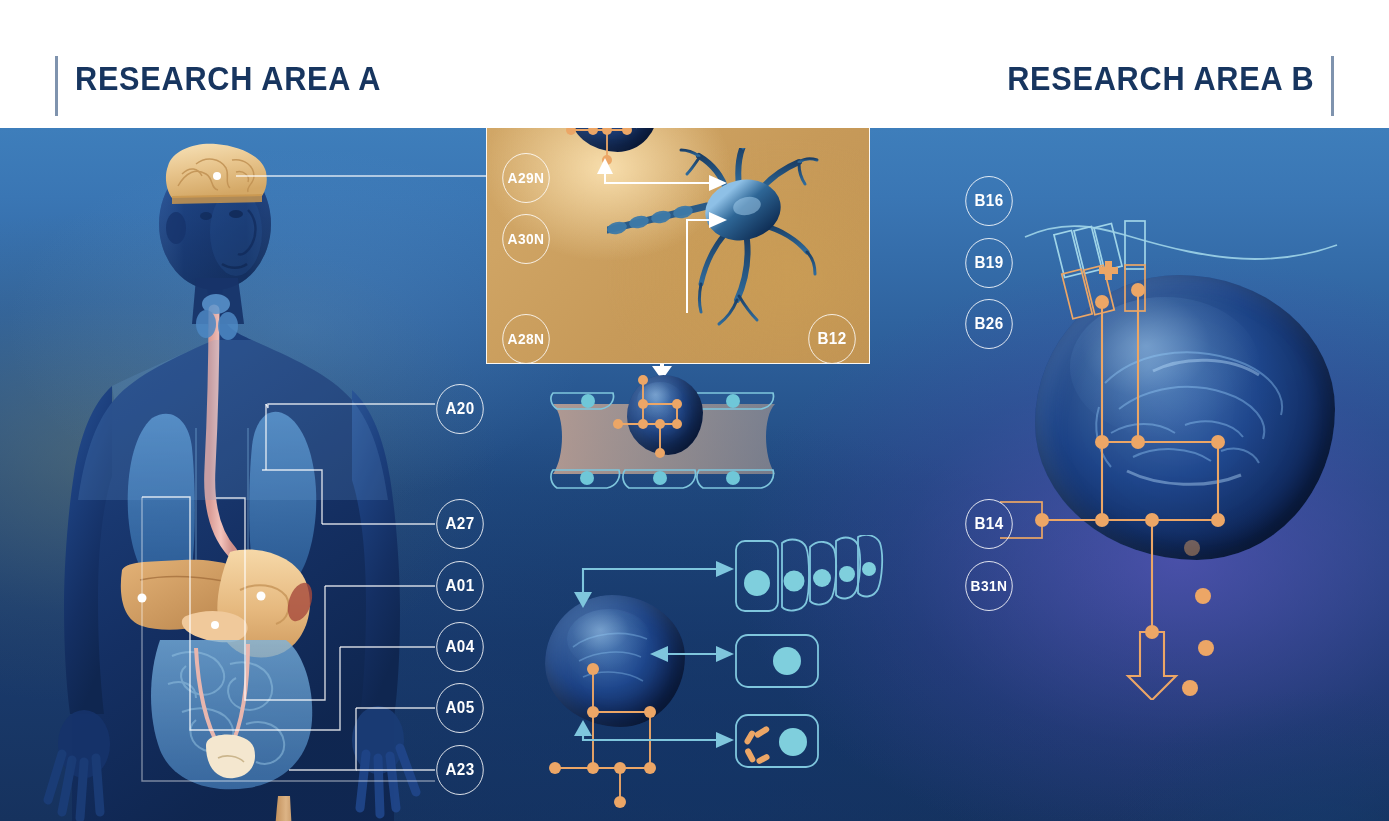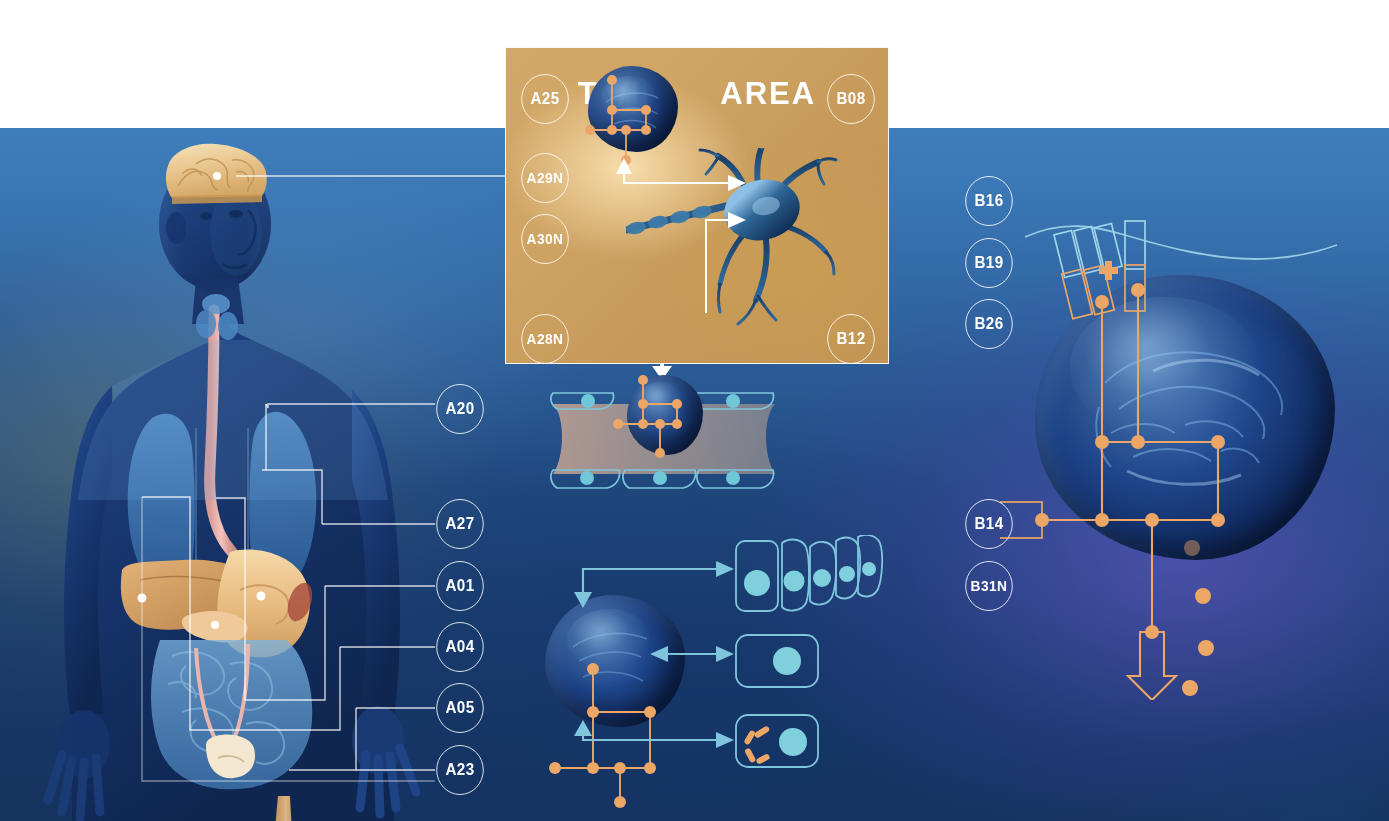--- a/index.html
+++ b/index.html
@@ -36,21 +36,21 @@
   .badge{position:absolute;width:48px;height:48px;border-radius:50%;
          border:1.6px solid rgba(255,255,255,.88);
          display:flex;align-items:center;justify-content:center;
          color:#fff;font-size:16px;font-weight:bold;letter-spacing:.4px;
          font-family:"Liberation Sans",sans-serif;z-index:30;
          transform:scaleX(.95);}
   .badge.small{font-size:14.5px;}
   .badge.gold{border-color:rgba(255,255,255,.85);}
 
   
-  .twin{position:absolute;left:505px;top:47px;width:382px;height:315px;z-index:35;
+  .twin{position:absolute;left:486px;top:47px;width:382px;height:315px;z-index:35;
         border:1.6px solid rgba(255,255,255,.92);overflow:hidden;
         background:
           radial-gradient(ellipse 200px 150px at 120px 120px, rgba(255,232,185,.85) 0%, rgba(0,0,0,0) 62%),
           radial-gradient(ellipse 260px 200px at 300px 230px, rgba(206,160,84,.55) 0%, rgba(0,0,0,0) 70%),
           linear-gradient(135deg,#d2a868 0%,#cfa464 30%,#c79a59 60%,#bf9253 100%);
   }
   .twin-title{position:absolute;top:28px;left:0;width:382px;text-align:center;
               color:#fff;font-size:31px;font-weight:bold;letter-spacing:2px;
               font-family:"Liberation Sans",sans-serif;}
   .twin-title span{display:inline-block;}
@@ -639,14 +639,20 @@
       <span>A30N</span>
     </div>
     <div class="badge gold small" style="left:14px;top:266px;">
       <span>A28N</span>
     </div>
     <div class="badge gold" style="left:320px;top:266px;">
       <span>B12</span>
     </div>
   </div>
 
+  <div class="header">
+    <div class="hdr-rule rule-a"></div>
+    <div class="hdr-title hdr-a">RESEARCH AREA A</div>
+    <div class="hdr-rule rule-b"></div>
+    <div class="hdr-title hdr-b">RESEARCH AREA B</div>
+  </div>
 
 </div>
 
 </body></html>

